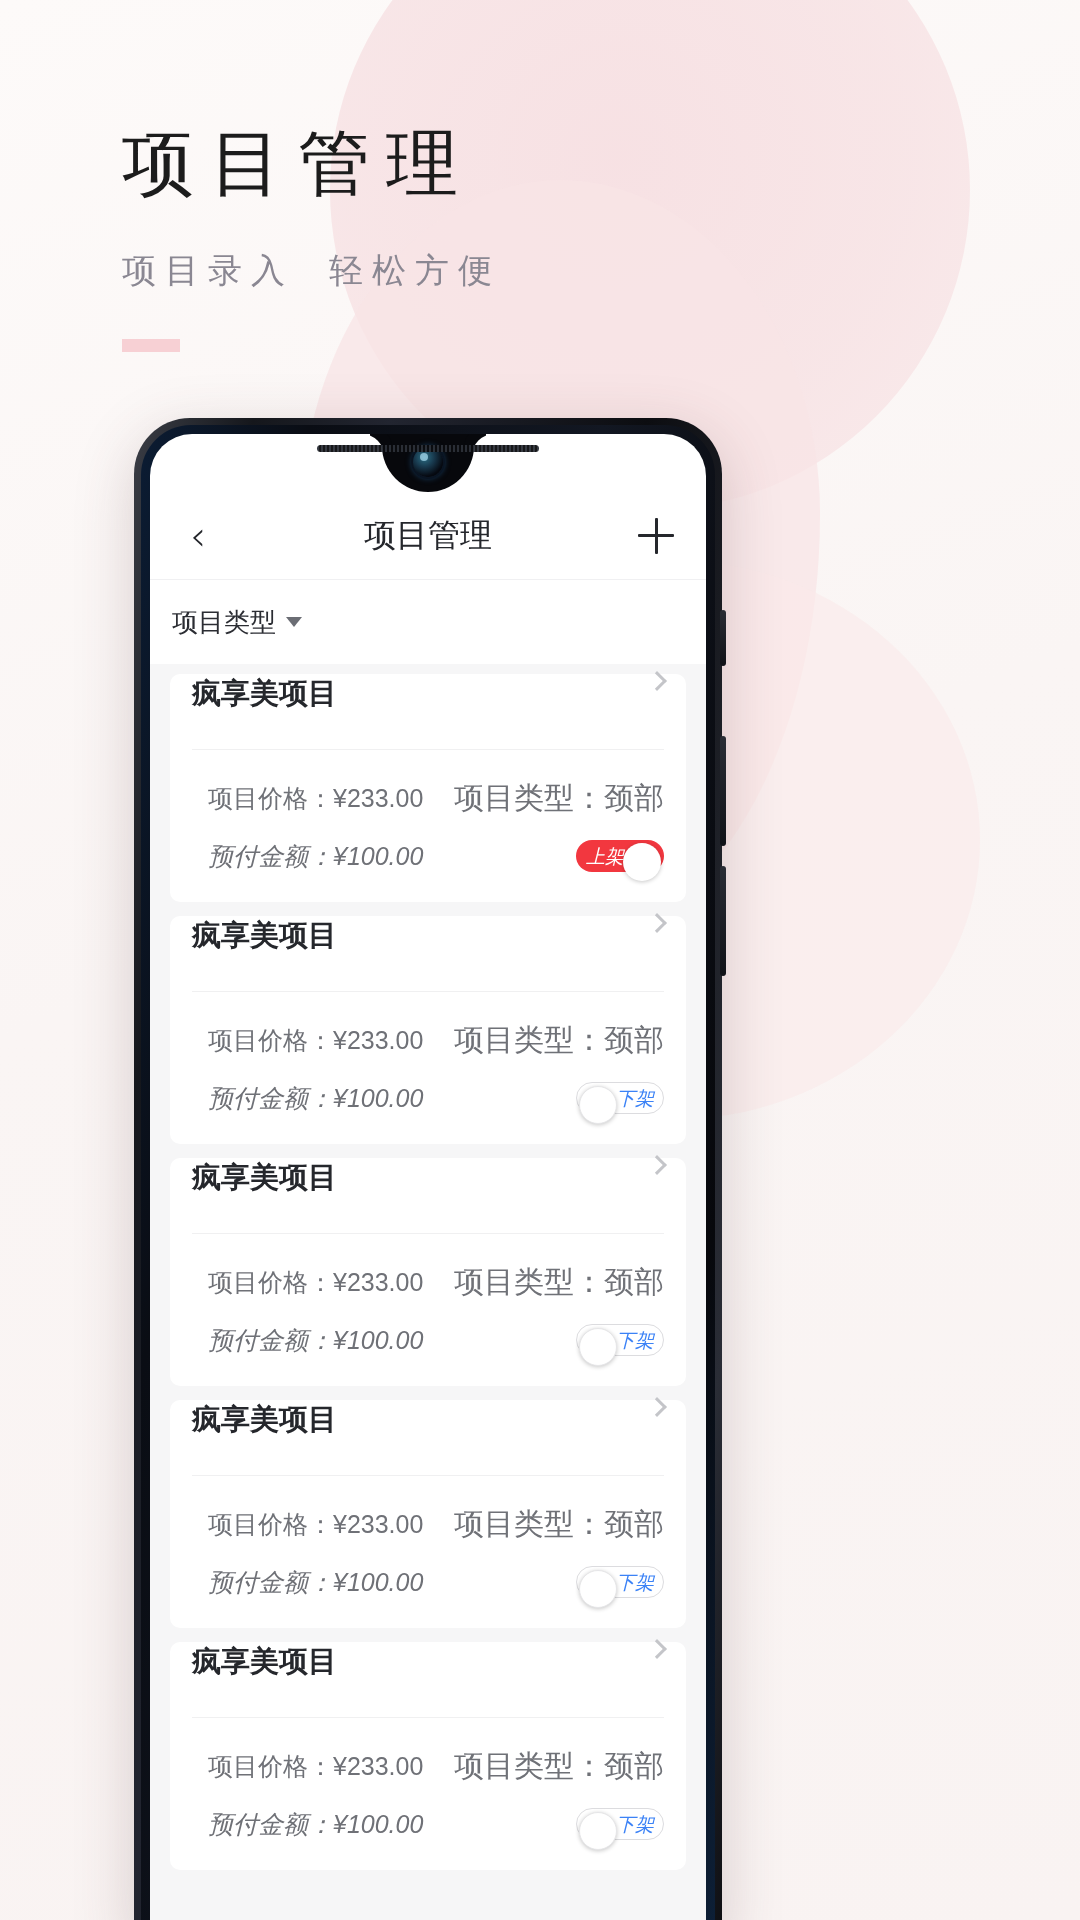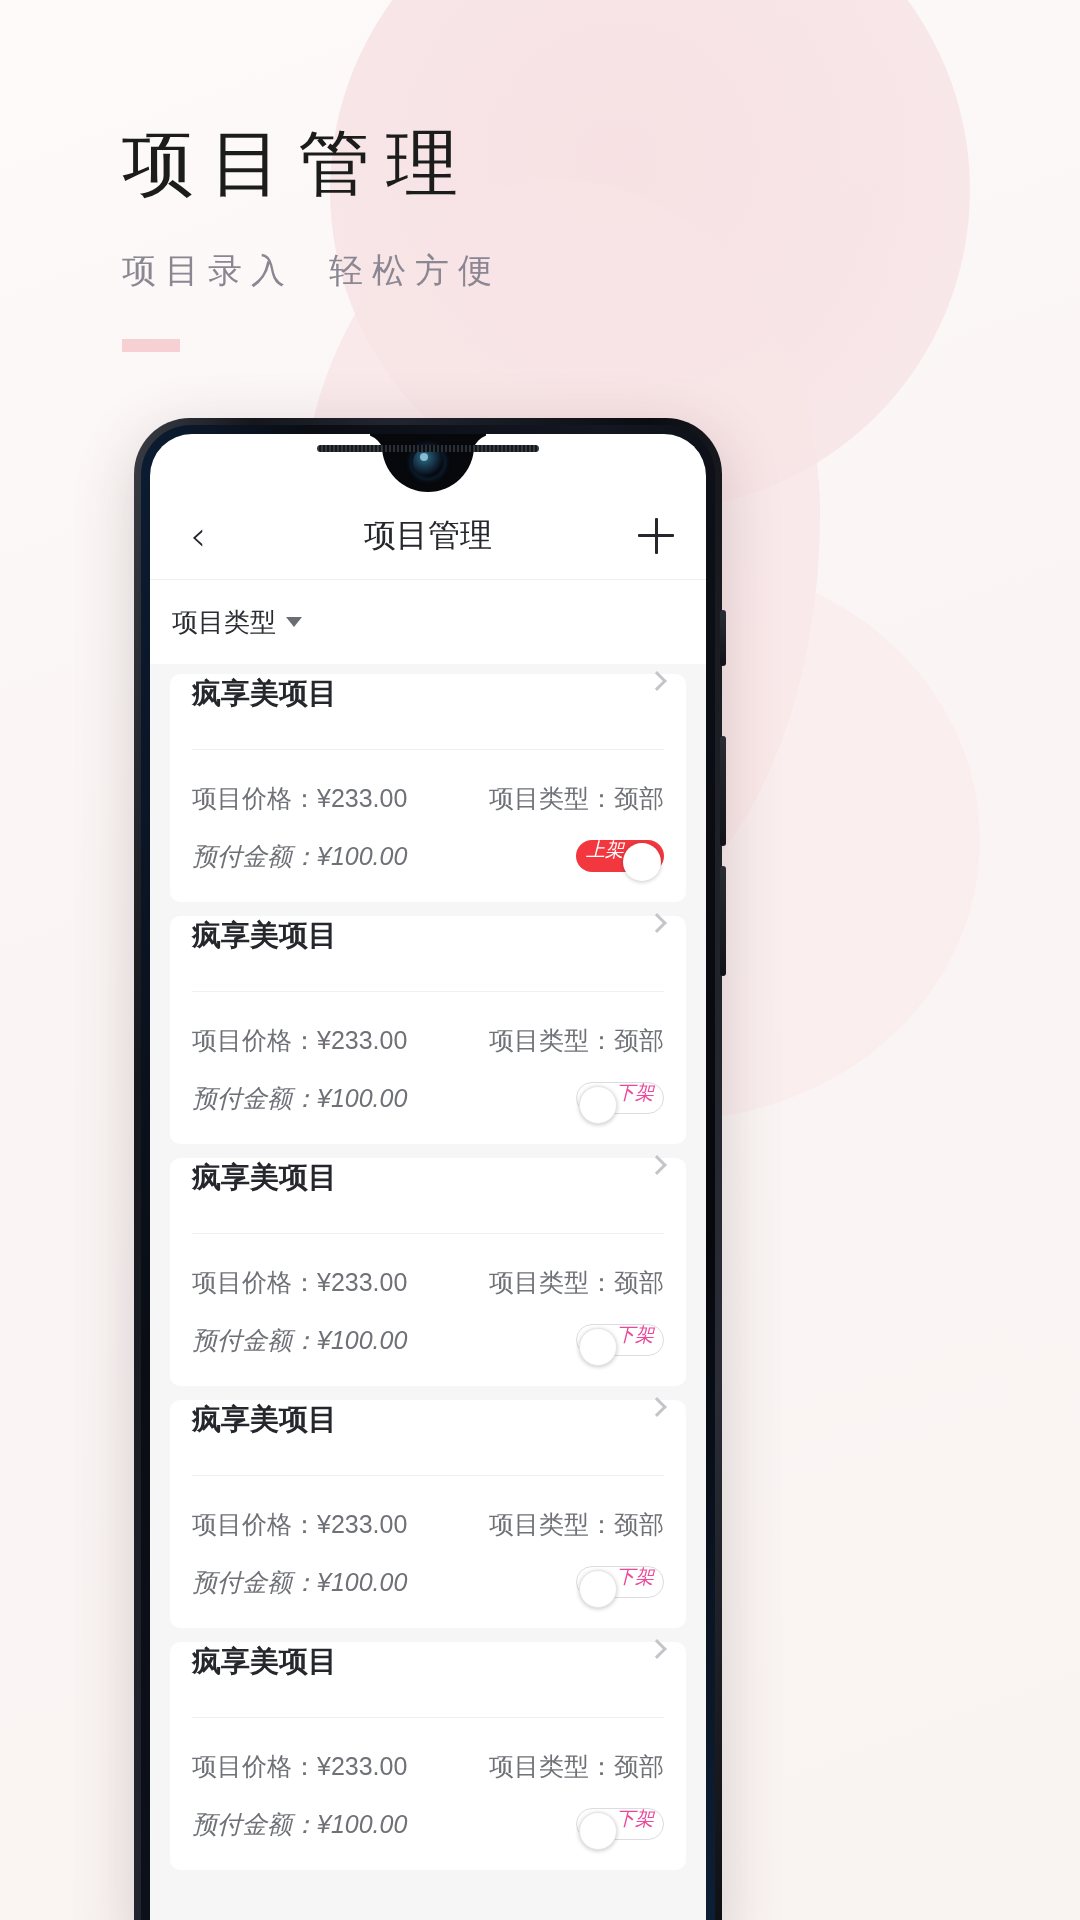--- a/index.html
+++ b/index.html
@@ -230,35 +230,35 @@
     border-right:3px solid #c4c5c9;
     border-top:3px solid #c4c5c9;
     transform:rotate(45deg);
   }
   .card-body { padding:22px 0 20px 0; }
   .crow {
     display:flex; align-items:center;
     min-height:52px;
   }
   .crow + .crow { margin-top:6px;font-style:italic; }
-  .cl { font-size:25px; color:#6f7177; }
-  .cr { margin-left:auto; font-size:25px; color:#6f7177; }
+  .cl { font-size:25px; color:#6f7177;margin-left:16px; }
+  .cr { margin-left:auto; font-size:30px; color:#6f7177; }
 
   .toggle {
     margin-left:auto;
     width:88px; height:32px;
     border-radius:22px;
     position:relative;
-    display:flex; 
+    display:flex; align-items:center;
   }
   .toggle.on  { background:#f2373f; justify-content:flex-start; padding-left:10px; }
   .toggle.off { background:#fff; border:1px solid #dcdcdf; justify-content:flex-end; padding-right:9px; }
   .toggle-label { font-size:19px; line-height:1; }
   .toggle.on  .toggle-label { color:#fff; }
-  .toggle.off .toggle-label { color:#ec4899;padding-left:27px; }
+  .toggle.off .toggle-label { color:#3b82f6;padding-left:27px; }
   .knob {
     position:absolute; top:3px;
     width:38px; height:38px; border-radius:50%;
     background:#fff;
     box-shadow:0 1px 4px rgba(0,0,0,.22);
   }
   .toggle.on  .knob { right:3px; }
   .toggle.off .knob { left:2px; border:1px solid #e6e6e8; }
 </style>
 </head>

